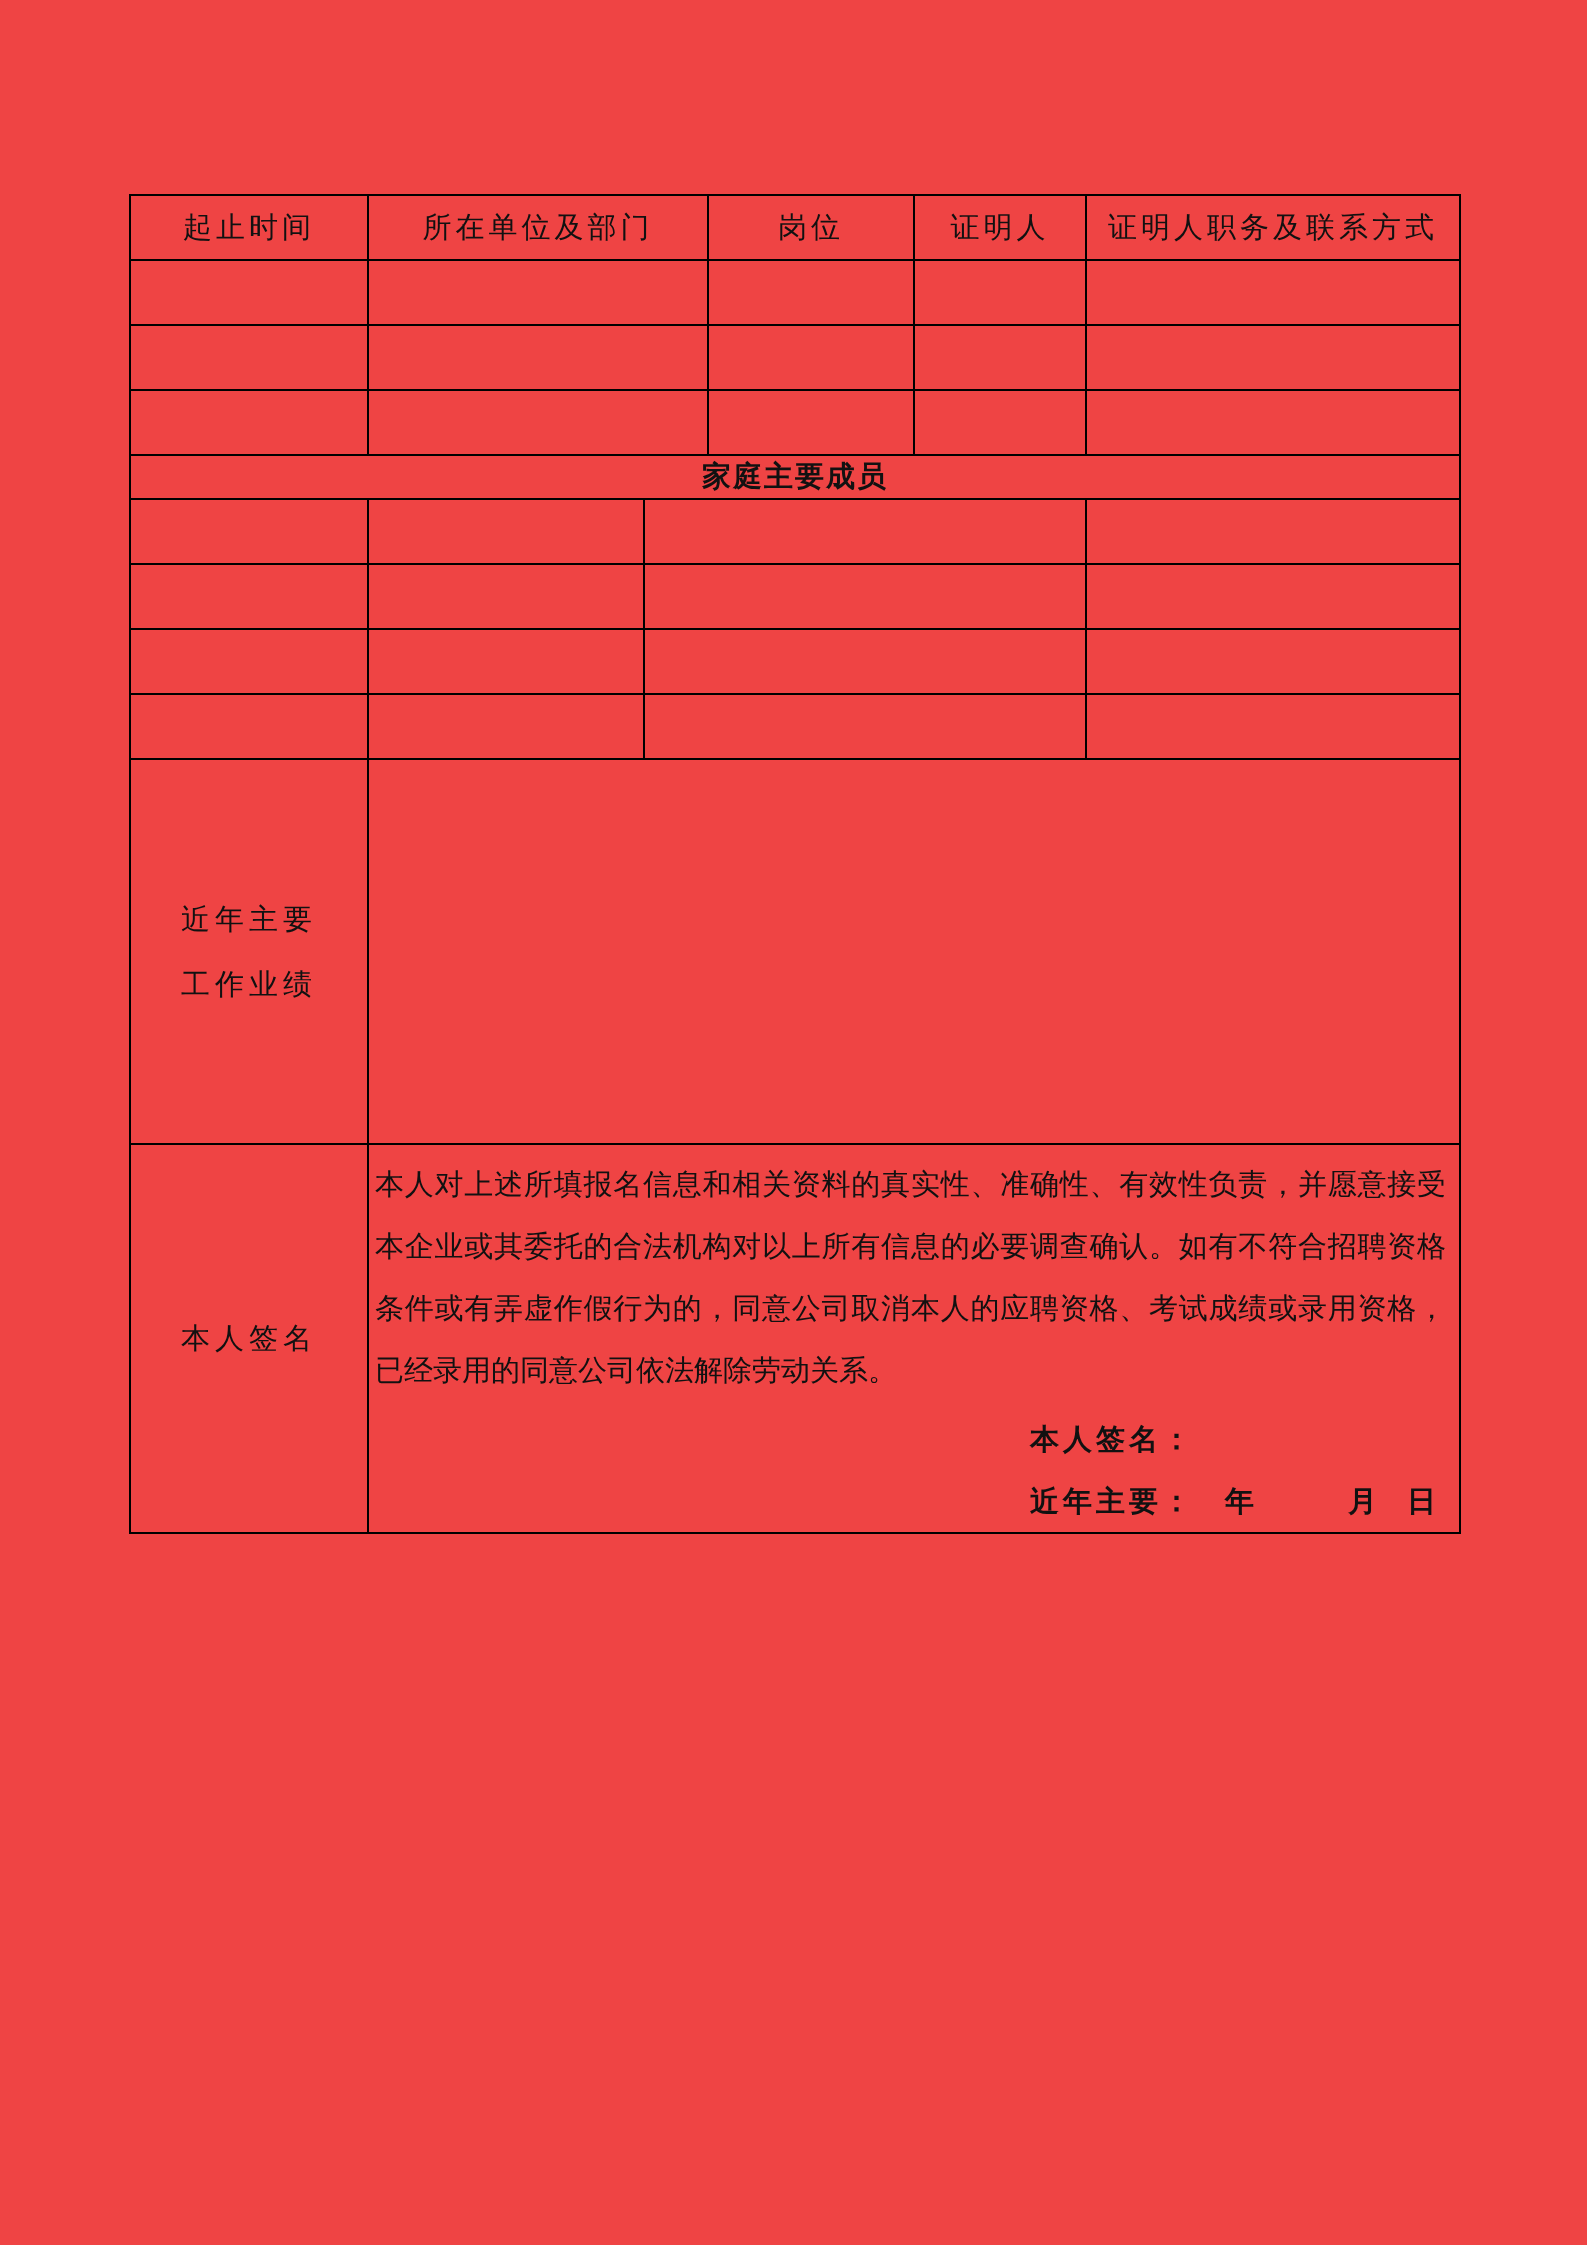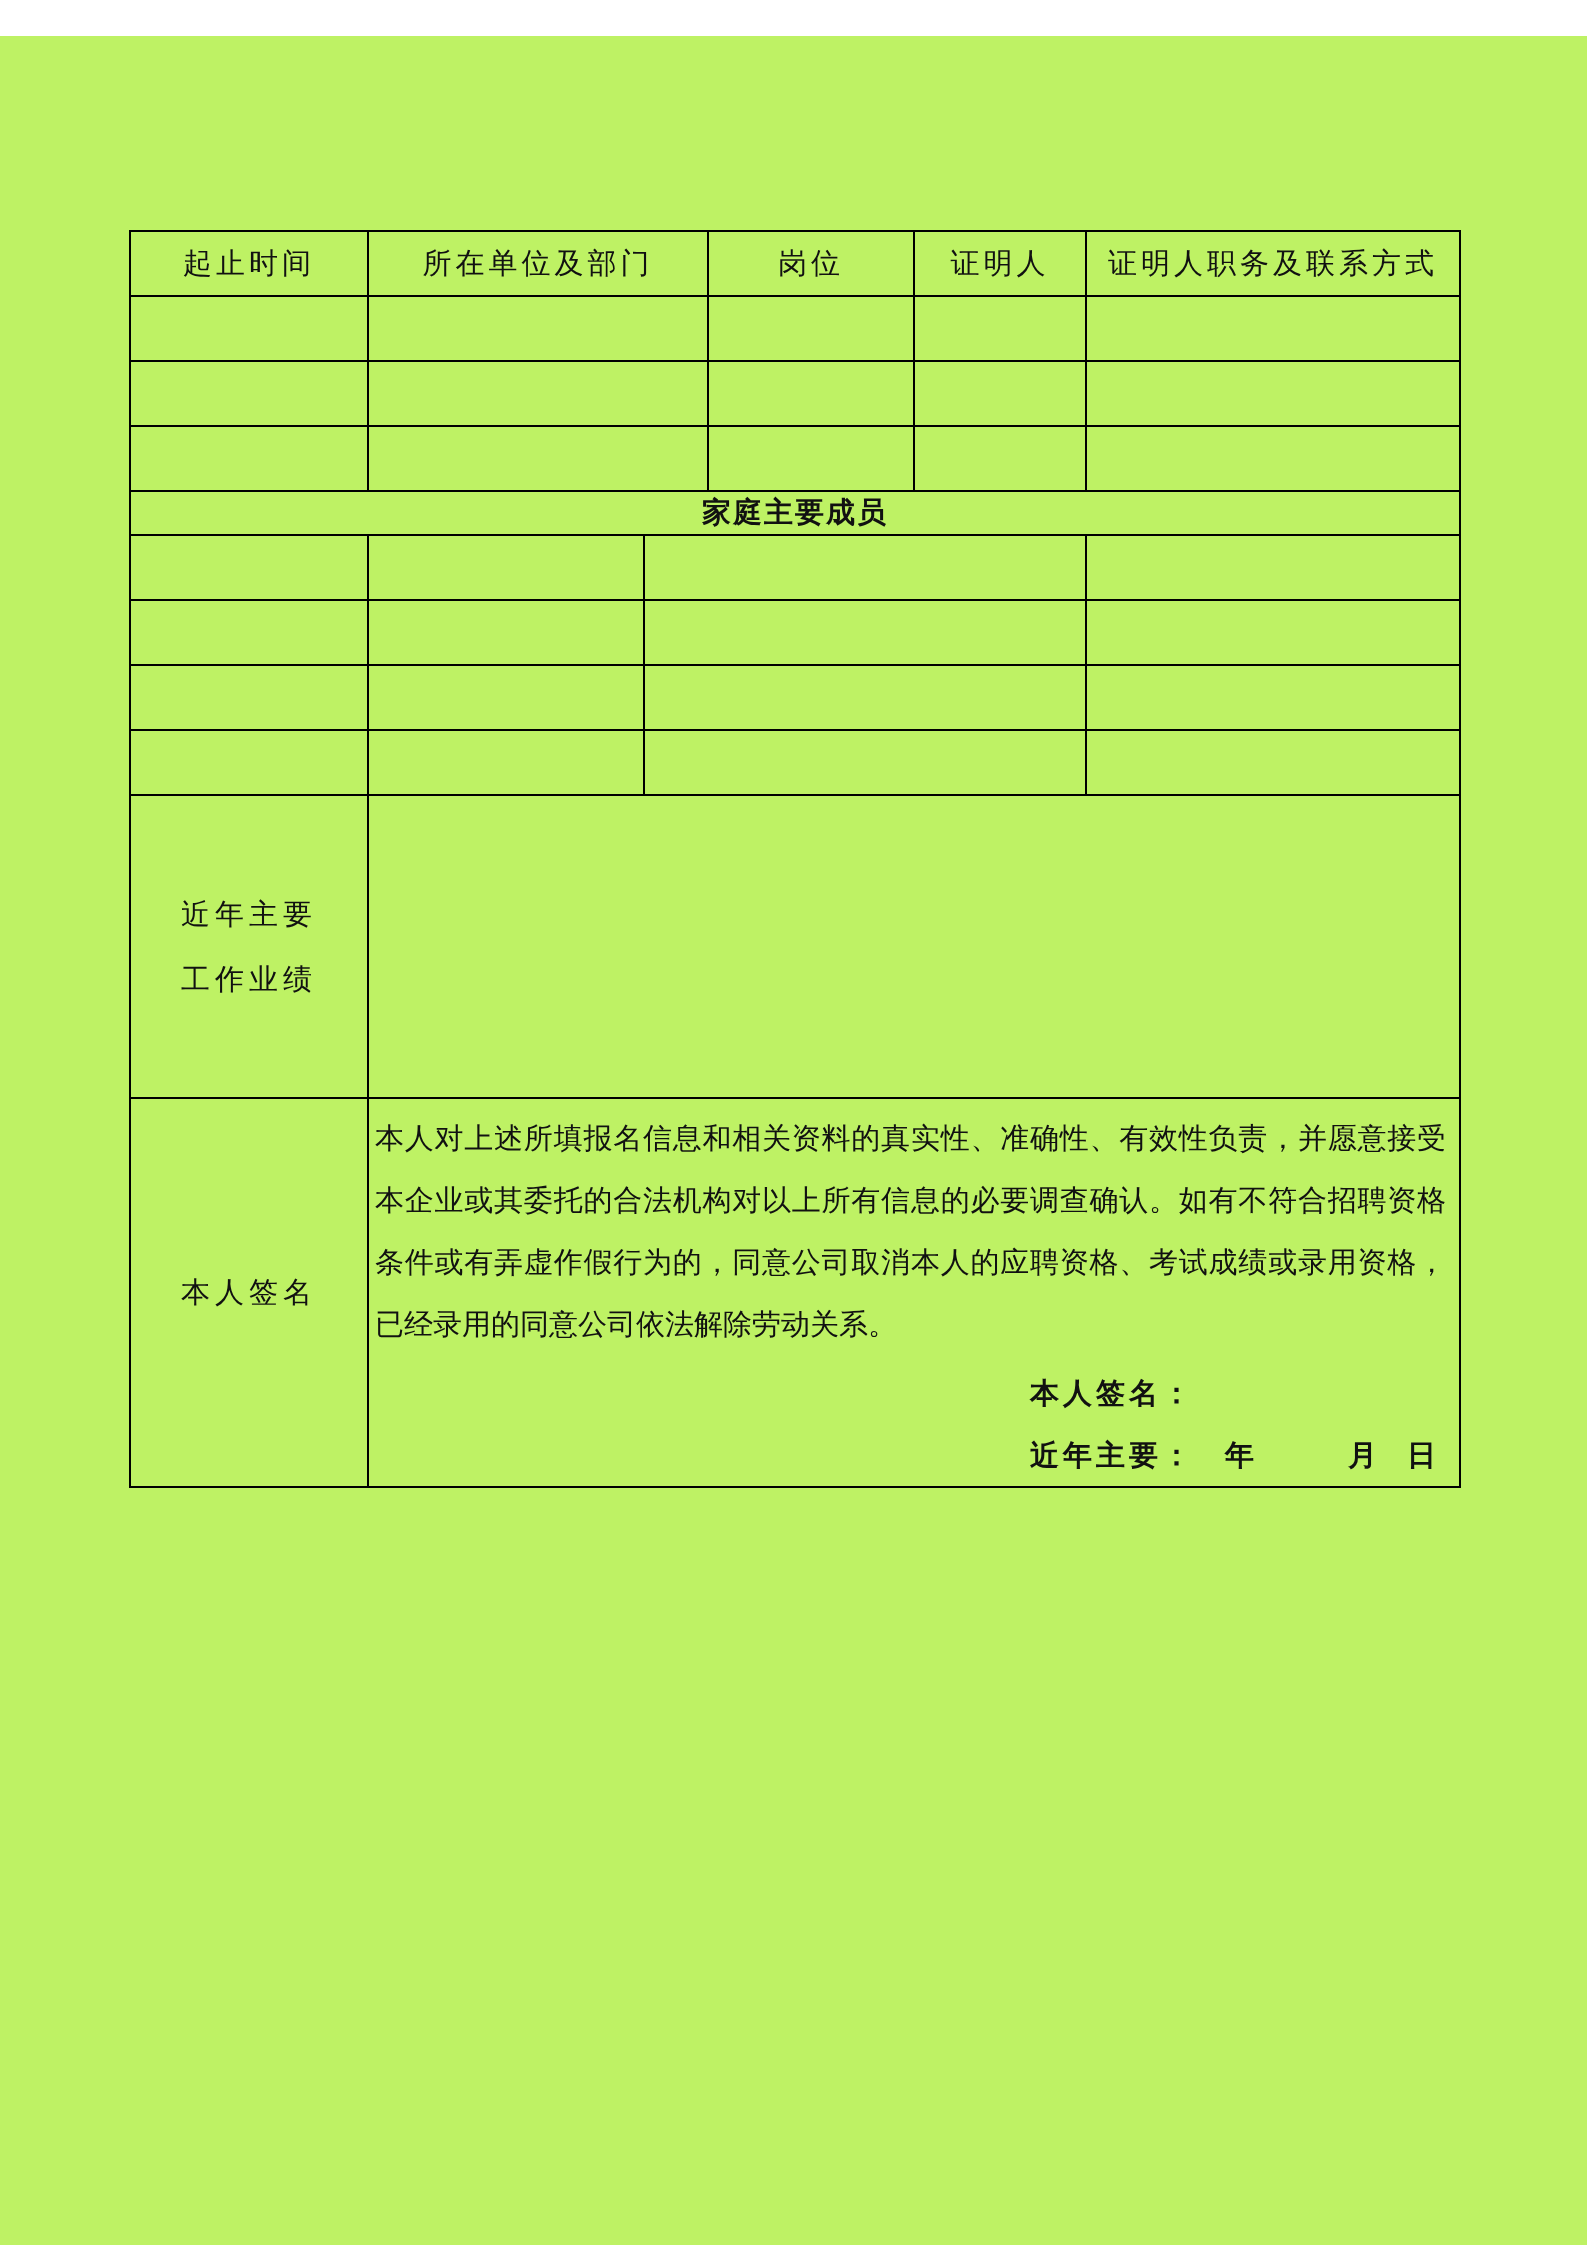--- a/index.html
+++ b/index.html
@@ -3,38 +3,38 @@
 <meta charset="utf-8">
 <style>
   * { box-sizing: border-box; margin: 0; padding: 0; }
   html, body { background: #ffffff; }
   body {
     width: 1587px; height: 2245px;
     position: relative;
     font-family: "Liberation Serif", "DejaVu Serif", serif;
     color: #111111;
   }
-  .page { position: absolute; inset: 0; background: #bef264; margin-top: 36px; }
+  .page { position: absolute; inset: 0; background: #ef4444; }
 
   table.form {
     position: absolute; left: 129px; top: 194px;
     width: 1330px;
     border-collapse: collapse;
     table-layout: fixed;
   }
   td {
     border: 2px solid #000000;
     text-align: center;
     vertical-align: middle;
     font-size: 29px;
     overflow: hidden;
   }
   tr.rh65 td { height: 65px; }
   tr.rtitle td { height: 44px; }
-  tr.rach td { height: 303px; }
+  tr.rach td { height: 385px; }
   tr.rself td { height: 284px; }
   tr.rdecl td { height: 386px; }
 
   td.hdr { letter-spacing: 4px; }
   td.section-title { font-weight: bold; letter-spacing: 2px; }
 
   td.label-cell { letter-spacing: 5px; }
   td.label-cell .lbl-line { line-height: 65px; letter-spacing: 5px; }
 
   td.decl-cell {

